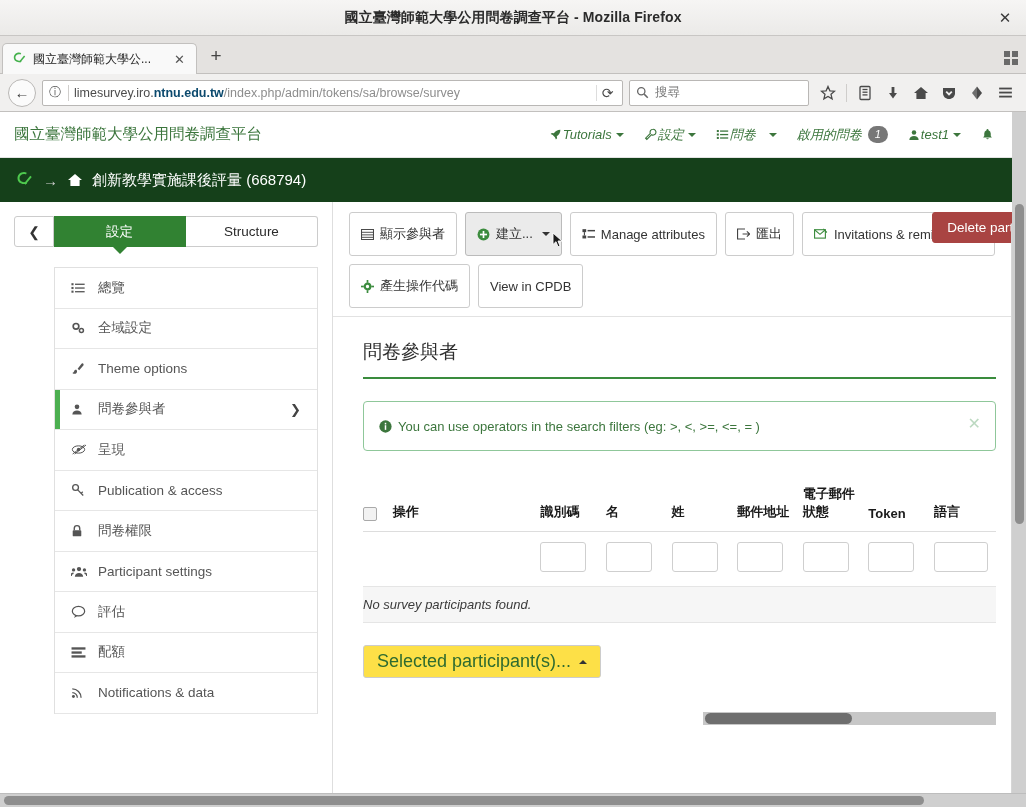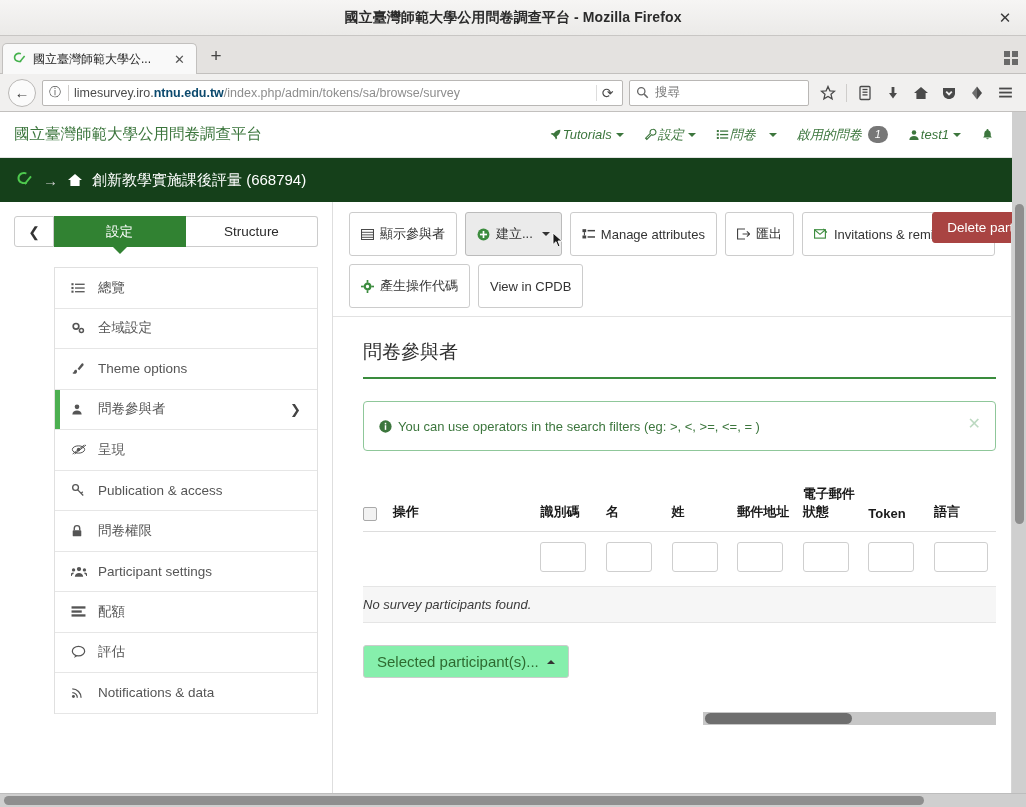--- a/index.html
+++ b/index.html
@@ -243,22 +243,22 @@
     width: 46px; height: 30px; border: 1px solid #cfcfcf; border-radius: 3px;
     background: #ffffff; display: inline-block;
   }
   .filter-input.wide { width: 54px; }
   .empty-row td {
     background: #f6f6f6; border-top: 1px solid #e5e5e5; border-bottom: 1px solid #e5e5e5;
     font-size: 13px; color: #3a3a3a; font-style: italic; padding: 13px 0 13px 8px;
   }
   .sel-part-wrap { margin-top: 22px; }
   .btn-selpart {
-    border: 1px solid #cccccc; background: #86efac; border-radius: 3px;
-    padding: 0 13px; font-size: 15px; color: #2e6b30;
+    border: 1px solid #cccccc; background: #fde047; border-radius: 3px;
+    padding: 0 13px; font-size: 18px; color: #2e6b30;
     display: inline-flex; align-items: center; gap: 4px; height: 33px;
   }
 
   .inner-hscroll {
     position: absolute; left: 370px; right: 30px; bottom: 68px;
     height: 13px; background: #c7c7c7; border-radius: 0;
   }
   .inner-hscroll .thumb {
     height: 11px; width: 50%; background: #6e6e6e; border-radius: 6px; margin: 1px 0 0 2px;
   }
@@ -563,37 +563,37 @@
                   <circle cx="16.8" cy="5" r="2.1" fill="#555"></circle>
                   <path d="M0 12.6c0-2.2 1.4-3.4 3.2-3.4" fill="none" stroke="#555" stroke-width="2"></path>
                   <path d="M20 12.6c0-2.2-1.4-3.4-3.2-3.4" fill="none" stroke="#555" stroke-width="2"></path>
                 </svg>
             </span>
             <span>Participant settings</span>
           </div>
 
           <div class="side-item">
             <span class="si-icon">
+              <svg width="15" height="14" viewBox="0 0 16 15">
+                  <ellipse cx="8" cy="6.6" rx="6.6" ry="5.1" fill="none" stroke="#555" stroke-width="1.3"></ellipse>
+                  <path d="M4.6 11l-1.4 3 3.4-2.1z" fill="#555"></path>
+                </svg>
+            </span>
+            <span>評估</span>
+          </div>
+
+          <div class="side-item">
+            <span class="si-icon">
               <svg width="15" height="13" viewBox="0 0 16 14">
                   <rect x="0.5" y="1.4" width="15" height="2.5" fill="#555"></rect>
                   <rect x="0.5" y="5.8" width="11" height="2.5" fill="#555"></rect>
                   <rect x="0.5" y="10" width="15" height="2.5" fill="#555"></rect>
                 </svg>
             </span>
             <span>配額</span>
-          </div>
-
-          <div class="side-item">
-            <span class="si-icon">
-              <svg width="15" height="14" viewBox="0 0 16 15">
-                  <ellipse cx="8" cy="6.6" rx="6.6" ry="5.1" fill="none" stroke="#555" stroke-width="1.3"></ellipse>
-                  <path d="M4.6 11l-1.4 3 3.4-2.1z" fill="#555"></path>
-                </svg>
-            </span>
-            <span>評估</span>
           </div>
 
           <div class="side-item">
             <span class="si-icon">
               <svg width="13" height="13" viewBox="0 0 16 16">
                   <circle cx="3" cy="13" r="1.8" fill="#555"></circle>
                   <path d="M1.6 8.2a6.2 6.2 0 016.2 6.2" fill="none" stroke="#555" stroke-width="1.6"></path>
                   <path d="M1.6 3.6a10.8 10.8 0 0110.8 10.8" fill="none" stroke="#555" stroke-width="1.6"></path>
                 </svg>
             </span>

